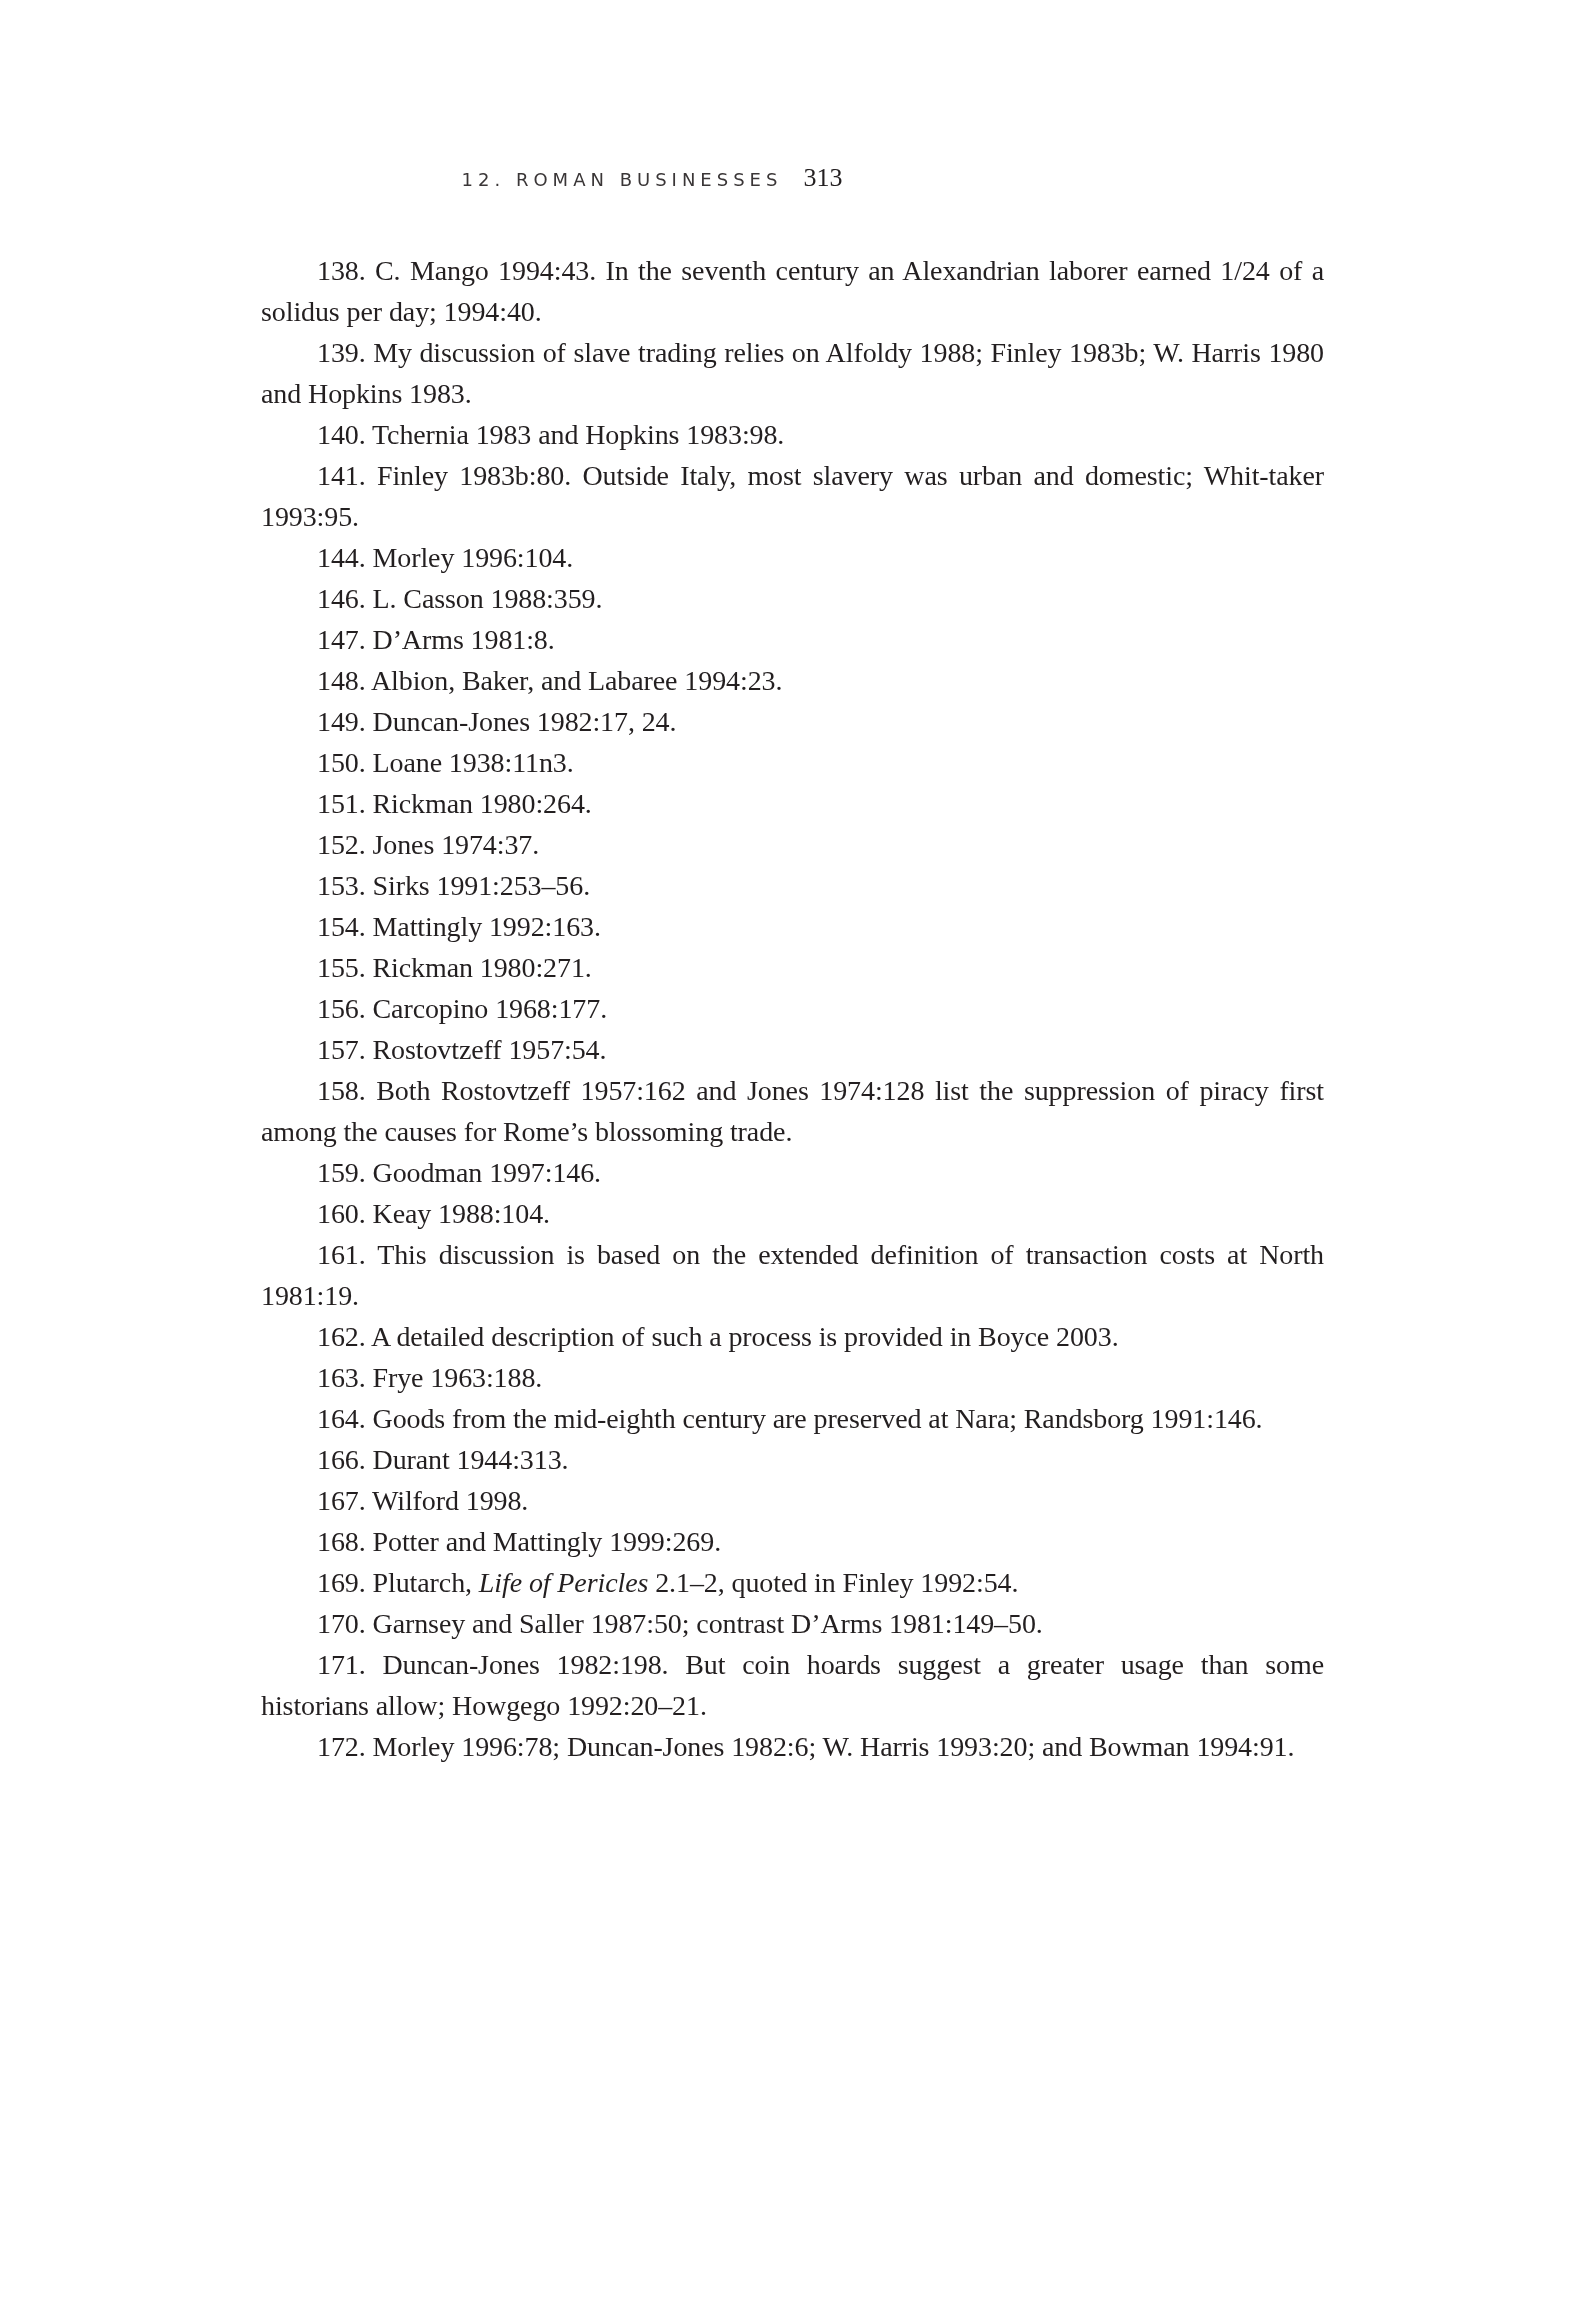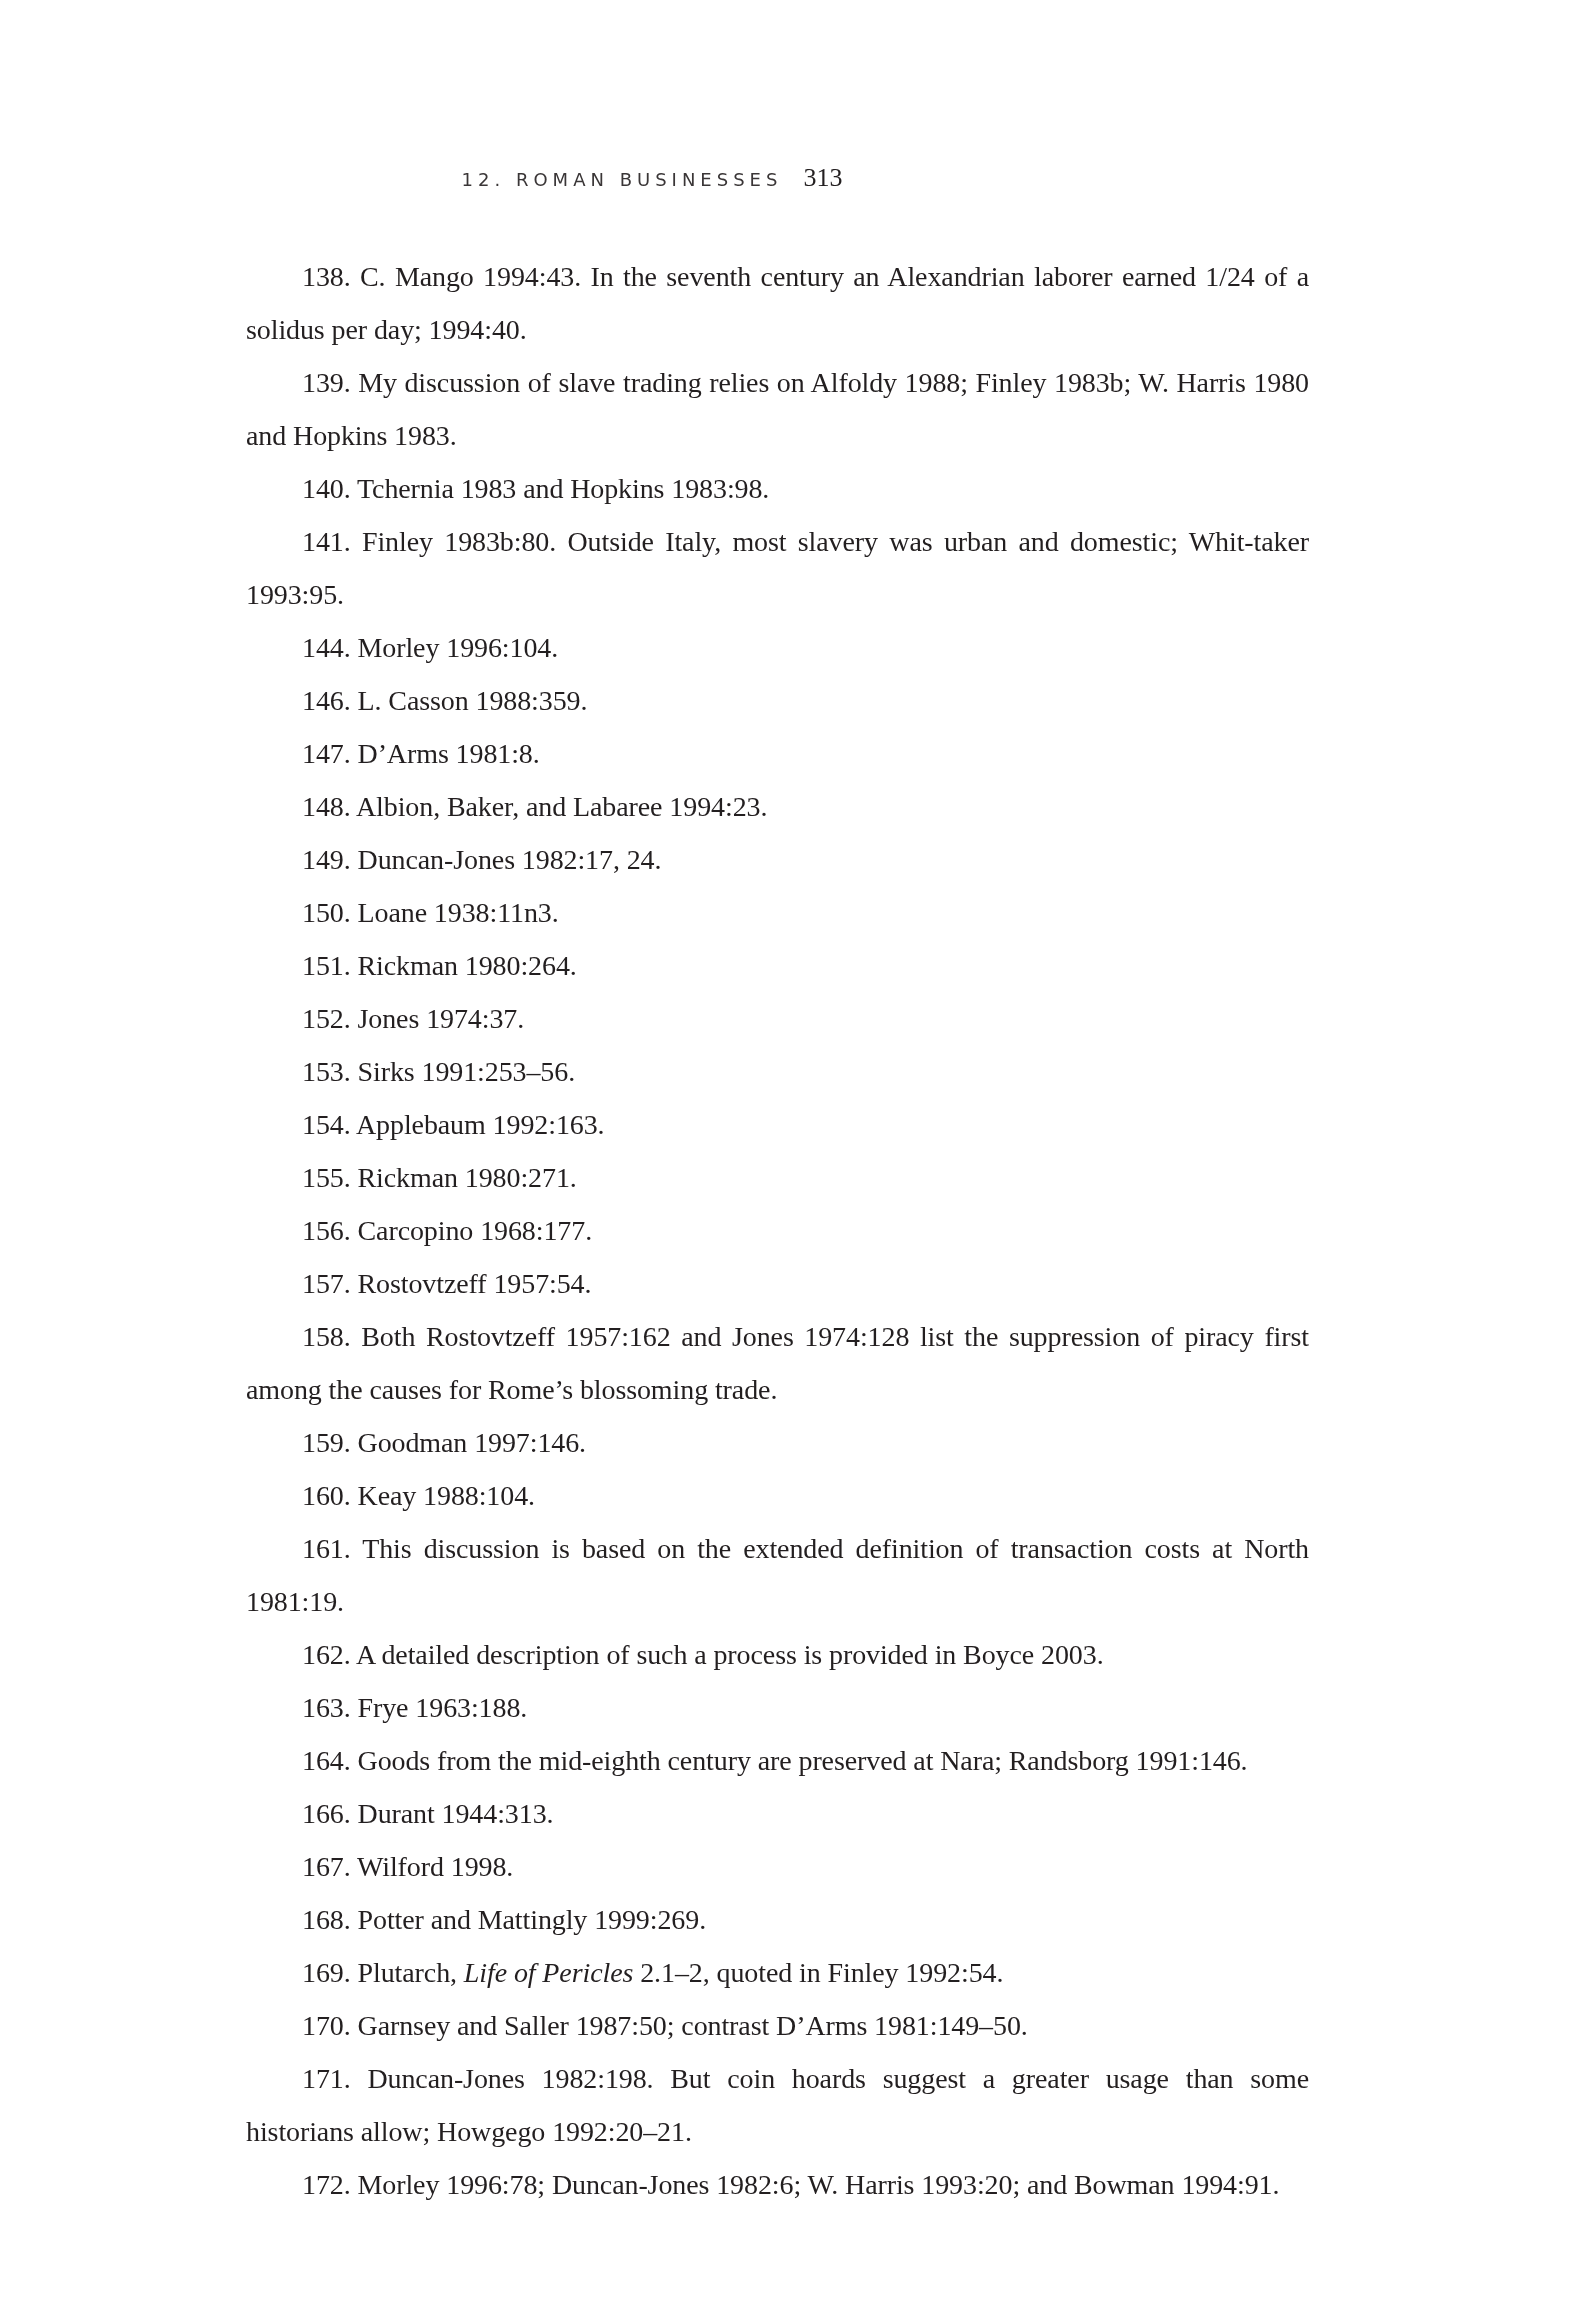--- a/index.html
+++ b/index.html
@@ -32,25 +32,25 @@
     .folio {
       font-family: "Liberation Serif", serif;
       font-size: 26px;
       margin-left: 21px;
       color: #231f20;
       vertical-align: baseline;
     }
     .notes {
       position: absolute;
       top: 250px;
-      left: 246px;
+      left: 261px;
       width: 1063px;
       font-family: "Liberation Serif", serif;
       font-size: 28px;
-      line-height: 53px;
+      line-height: 41px;
       text-align: justify;
       letter-spacing: -0.1px;
       word-spacing: 0px;
     }
     .note {
       margin: 0;
       text-indent: 56px;
       hyphens: manual;
     }
     .note-num {
@@ -74,21 +74,21 @@
   <p class="note"><span class="note-num">141.</span> <span>Finley 1983b:80. Outside Italy, most slavery was urban and domestic; Whit-­taker 1993:95.</span></p>
   <p class="note"><span class="note-num">144.</span> <span>Morley 1996:104.</span></p>
   <p class="note"><span class="note-num">146.</span> <span>L. Casson 1988:359.</span></p>
   <p class="note"><span class="note-num">147.</span> <span>D’Arms 1981:8.</span></p>
   <p class="note"><span class="note-num">148.</span> <span>Albion, Baker, and Labaree 1994:23.</span></p>
   <p class="note"><span class="note-num">149.</span> <span>Duncan-Jones 1982:17, 24.</span></p>
   <p class="note"><span class="note-num">150.</span> <span>Loane 1938:11n3.</span></p>
   <p class="note"><span class="note-num">151.</span> <span>Rickman 1980:264.</span></p>
   <p class="note"><span class="note-num">152.</span> <span>Jones 1974:37.</span></p>
   <p class="note"><span class="note-num">153.</span> <span>Sirks 1991:253–56.</span></p>
-  <p class="note"><span class="note-num">154.</span> <span>Applebaum 1992:163.</span></p>
+  <p class="note"><span class="note-num">154.</span> <span>Mattingly 1992:163.</span></p>
   <p class="note"><span class="note-num">155.</span> <span>Rickman 1980:271.</span></p>
   <p class="note"><span class="note-num">156.</span> <span>Carcopino 1968:177.</span></p>
   <p class="note"><span class="note-num">157.</span> <span>Rostovtzeff 1957:54.</span></p>
   <p class="note"><span class="note-num">158.</span> <span>Both Rostovtzeff 1957:162 and Jones 1974:128 list the suppression of piracy first among the causes for Rome’s blossoming trade.</span></p>
   <p class="note"><span class="note-num">159.</span> <span>Goodman 1997:146.</span></p>
   <p class="note"><span class="note-num">160.</span> <span>Keay 1988:104.</span></p>
   <p class="note"><span class="note-num">161.</span> <span>This discussion is based on the extended definition of transaction costs at North 1981:19.</span></p>
   <p class="note"><span class="note-num">162.</span> <span>A detailed description of such a process is provided in Boyce 2003.</span></p>
   <p class="note"><span class="note-num">163.</span> <span>Frye 1963:188.</span></p>
   <p class="note"><span class="note-num">164.</span> <span>Goods from the mid-eighth century are preserved at Nara; Randsborg 1991:146.</span></p>

